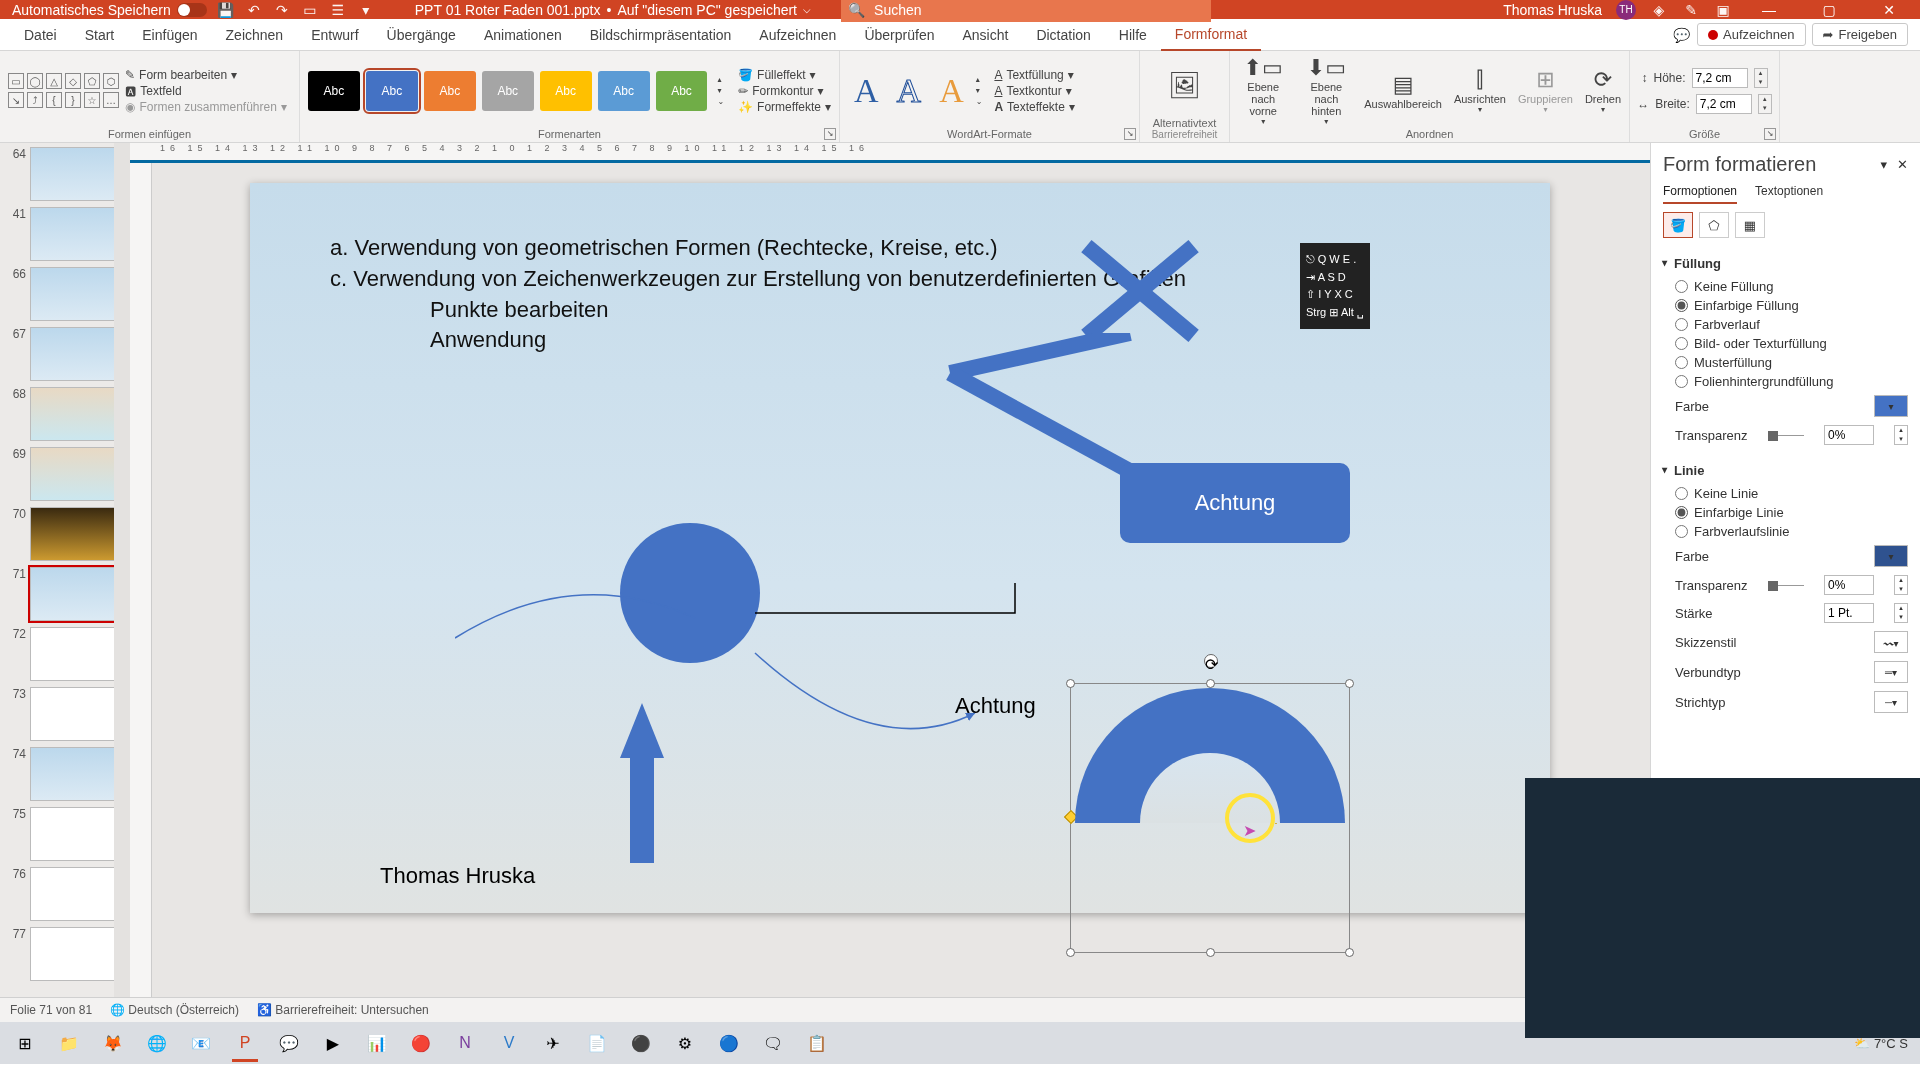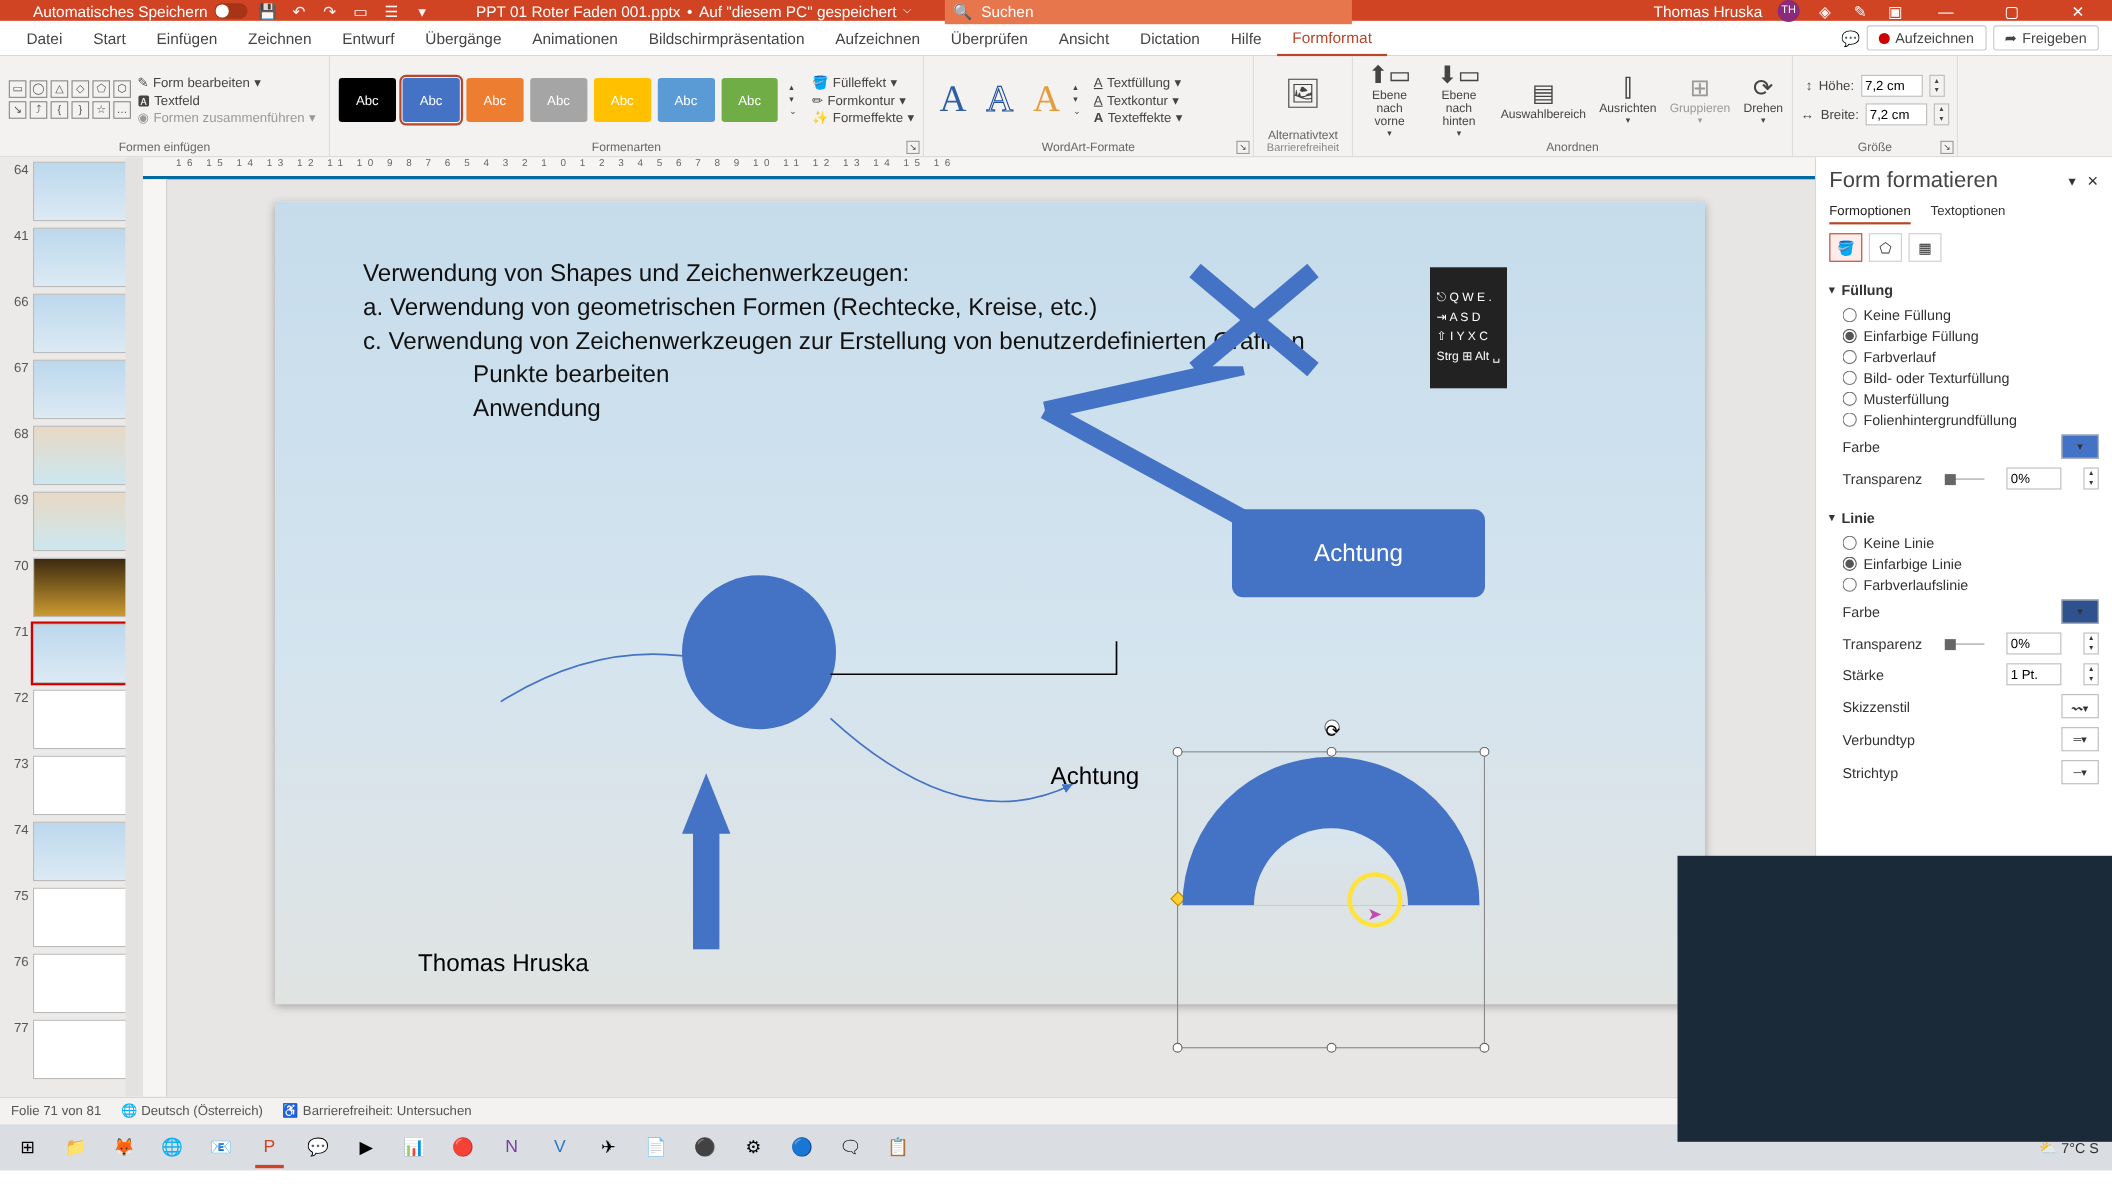--- a/index.html
+++ b/index.html
@@ -1,19 +1,19 @@
 <!DOCTYPE html>
 <html><head>
 <meta charset="utf-8">
 <style>
 * { margin: 0; padding: 0; box-sizing: border-box; font-family: "Segoe UI", sans-serif; }
 body { background: #fff; overflow: hidden; width: 1920px; height: 1080px; position: relative; }
 
 
-.titlebar { height: 19px; background: #d04423; color: #fff; display: flex; align-items: center; font-size: 14px; padding-left: 18px; }
+.titlebar { height: 19px; background: #d04423; color: #fff; display: flex; align-items: center; font-size: 14px; }
 .titlebar .left { display: flex; align-items: center; gap: 10px; padding-left: 12px; }
 .autosave-toggle { display: flex; align-items: center; gap: 6px; }
 .toggle { width: 30px; height: 14px; background: #a83418; border-radius: 10px; position: relative; }
 .toggle::after { content:''; width:12px; height:12px; background:#fff; border-radius:50%; position:absolute; top:1px; left:1px; }
 .qat-icon { width: 18px; height: 18px; opacity: .95; display:inline-flex; align-items:center; justify-content:center; }
 .titlebar .title { margin-left: 40px; display:flex; align-items:center; gap:6px; }
 .titlebar .caret { font-size: 10px; }
 .search-box { margin-left: 30px; width: 370px; height: 24px; background: #e8764d; border-top: 1px solid #ad3717; display:flex; align-items:center; padding:0 8px; gap:8px; color:#fff; }
 .titlebar .right { margin-left: auto; display:flex; align-items:center; gap:14px; padding-right:8px; }
 .avatar { width:20px; height:20px; border-radius:50%; background:#8a2a7a; display:inline-flex; align-items:center; justify-content:center; font-size:10px; }
@@ -63,21 +63,21 @@
 .slide { position:absolute; left:120px; top:40px; width:1300px; height:730px; background:linear-gradient(#c6dceb 0%, #d4e4ef 55%, #e0e3e2 100%); box-shadow:0 2px 8px rgba(0,0,0,.3); }
 
 
 .slide-text { position:absolute; left:80px; top:50px; font-size:22px; color:#111; line-height:1.4; }
 .callout { position:absolute; background:#4472c4; border-radius:10px; color:#fff; display:flex; align-items:center; justify-content:center; font-size:22px; }
 .orange-box { position:absolute; background:#ed7d31; border:5px solid #000; color:#fff; display:flex; align-items:center; justify-content:center; font-size:20px; }
 .circle { position:absolute; background:#4472c4; border-radius:50%; }
 .x-cross { position:absolute; }
 .x-cross::before,.x-cross::after { content:''; position:absolute; width:140px; height:16px; background:#4472c4; top:50px; left:-10px; }
 .x-cross::before{ transform:rotate(40deg);} .x-cross::after{ transform:rotate(-40deg);}
-.kbd-img { position:absolute; background:#222; color:#fff; font-size:11px; font-family:monospace; padding:20px 6px; line-height:1.6; }
+.kbd-img { position:absolute; background:#222; color:#fff; font-size:11px; font-family:monospace; padding:8px 6px; line-height:1.6; }
 .arrow-up { position:absolute; width:0; height:0; border-left:22px solid transparent; border-right:22px solid transparent; border-bottom:55px solid #4472c4; }
 .arrow-up::after{ content:''; position:absolute; left:-12px; top:50px; width:24px; height:110px; background:#4472c4; }
 .sel-box { position:absolute; border:1px solid #888; }
 .sel-handle { position:absolute; width:9px; height:9px; background:#fff; border:1px solid #666; border-radius:50%; }
 .rot-handle { position:absolute; width:14px; height:14px; border:1px solid #666; border-radius:50%; background:#fff; }
 .adj-handle { position:absolute; width:10px; height:10px; background:#ffcf33; border:1px solid #b48900; transform:rotate(45deg); }
 .arc-shape { position:absolute; width:270px; height:135px; border-top-left-radius:270px; border-top-right-radius:270px; background:#4472c4; }
 .arc-shape::after { content:''; position:absolute; left:65px; top:65px; width:140px; height:70px; border-top-left-radius:140px; border-top-right-radius:140px; background:linear-gradient(#d8e5ef,#dbe1e3); }
 .highlight-ring{ position:absolute; width:50px; height:50px; border:4px solid #ffe23a; border-radius:50%; }
 .cursor-ptr{ position:absolute; font-size:16px; color:#c54ab0; }
@@ -374,21 +374,20 @@
       </div>
     <div class="thumb-scroll"></div>
   </div>
 
   <div class="editor">
     <div class="ruler-h">16   15   14   13   12   11   10   9   8   7   6   5   4   3   2   1   0   1   2   3   4   5   6   7   8   9   10   11   12   13   14   15   16</div>
     <div class="ruler-v"></div>
 
     <div class="slide">
       <div class="slide-text">
-        <div>Verwendung von Shapes und Zeichenwerkzeugen:</div>
         <div style="padding-left:0">a.   Verwendung von geometrischen Formen (Rechtecke, Kreise, etc.)</div>
         <div>c. Verwendung von Zeichenwerkzeugen zur Erstellung von benutzerdefinierten Grafiken</div>
         <div style="padding-left:100px">Punkte bearbeiten</div>
         <div style="padding-left:100px">Anwendung</div>
       </div>
 
       <div class="x-cross" style="left:830px;top:50px;width:120px;height:120px"></div>
       <div class="kbd-img" style="left:1050px;top:60px">
         <div>⎋ Q W E .</div>
           <div>⇥ A S D</div>

